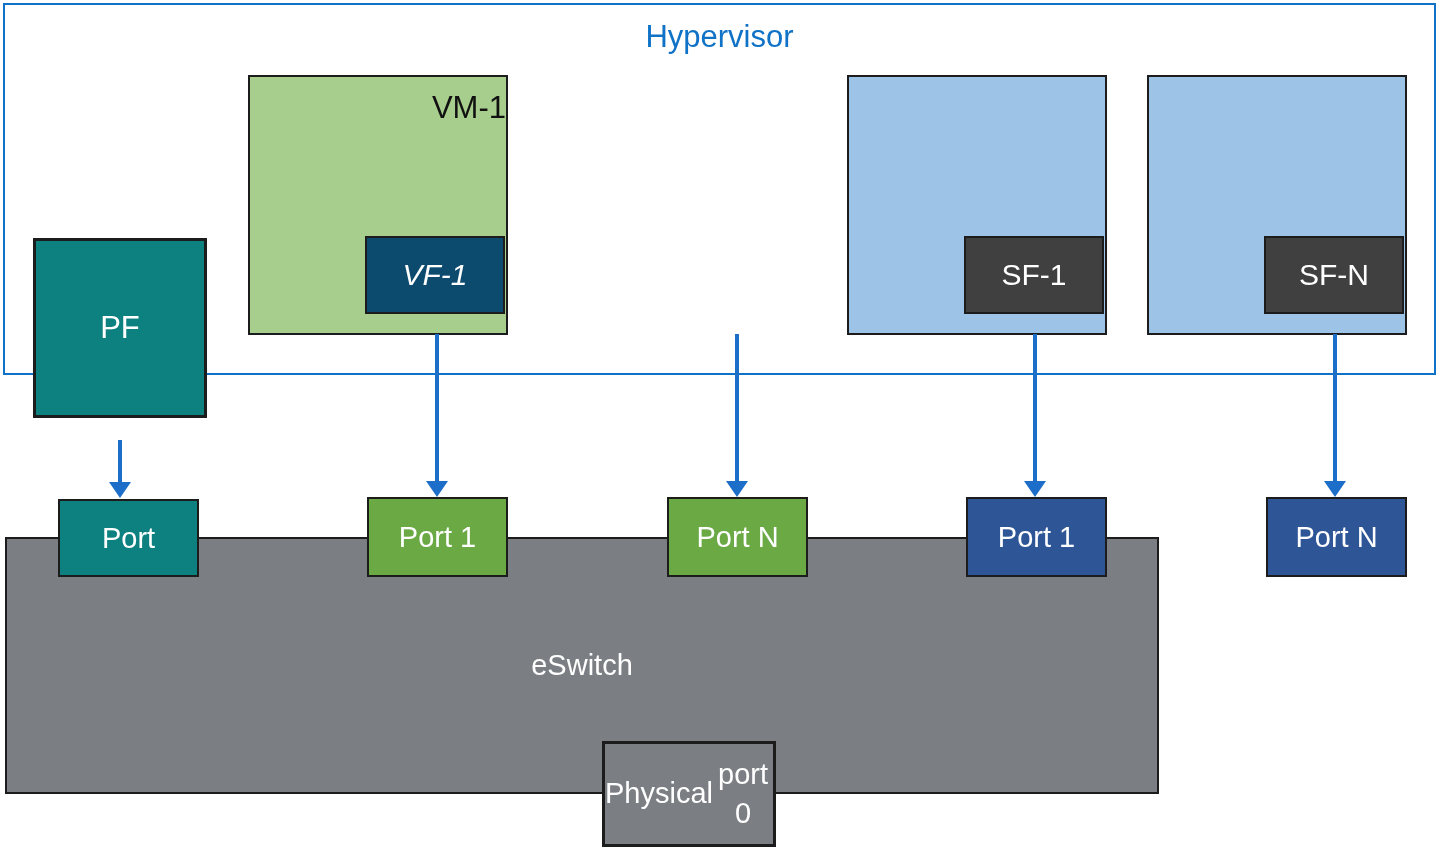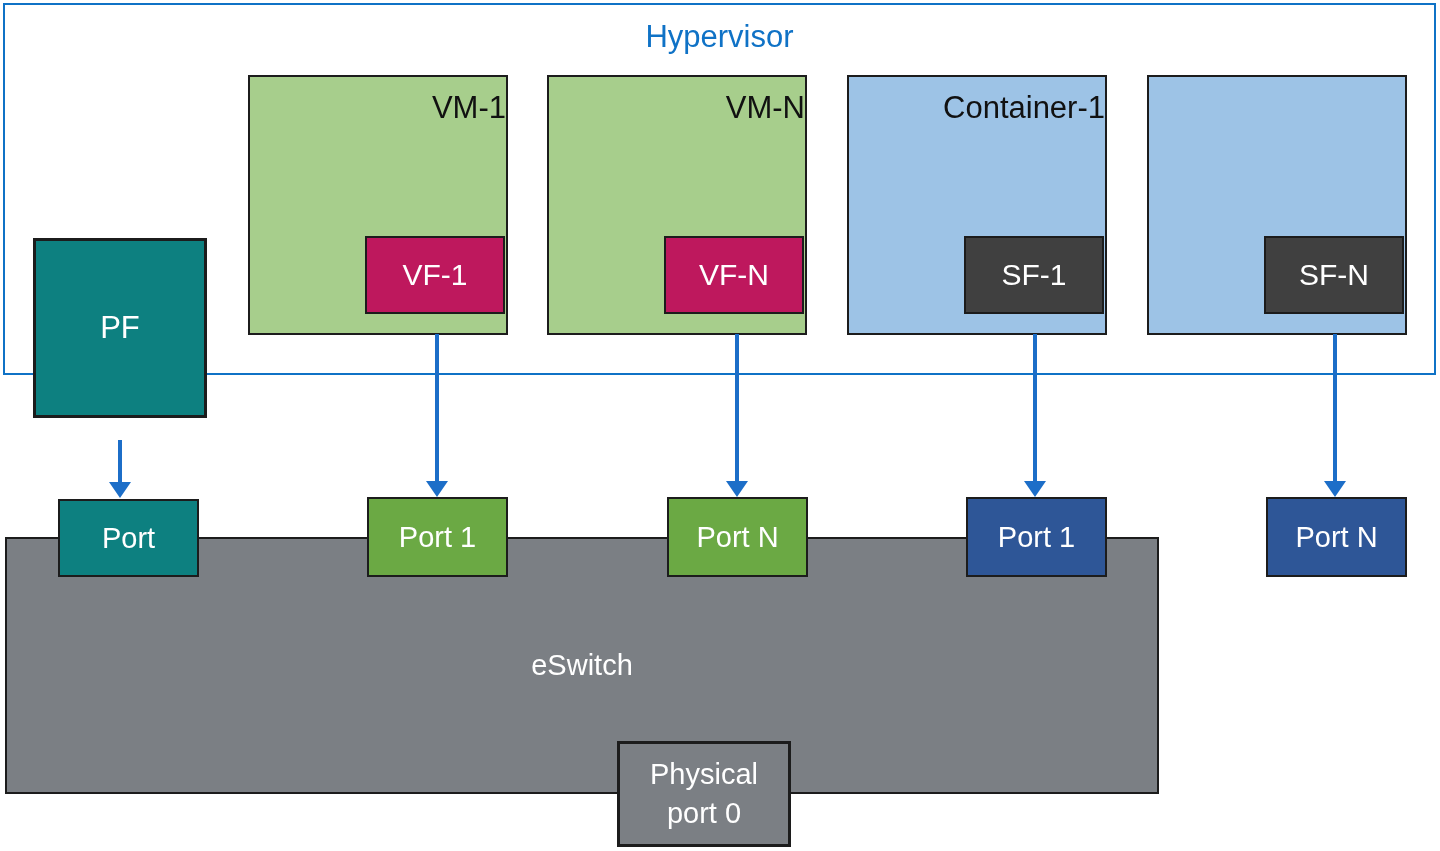--- a/index.html
+++ b/index.html
@@ -35,21 +35,21 @@
   .guest-label {
     position: absolute; left: 0; top: 13px; width: 100%;
     text-align: right; color: #111111; font-size: 31px;
   }
   .fnbox {
     position: absolute; right: 1px; bottom: 19px; width: 140px; height: 78px;
     border: 2.5px solid #1c1c1c;
     display: flex; align-items: center; justify-content: center;
     color: #ffffff; font-size: 30px;
   }
-  .fnbox.vf { background: #be185d; }
+  .fnbox.vf { background: #0c4a6e; font-style: italic; }
   .fnbox.sf { background: #404040; }
 
   
   .pf {
     position: absolute; left: 33px; top: 238px; width: 174px; height: 180px;
     background: #0d8080; border: 3px solid #1c1c1c; z-index: 3;
     display: flex; align-items: center; justify-content: center;
     color: #ffffff; font-size: 31px;
   }
 
@@ -72,23 +72,23 @@
   .port.green { background: #6ba944; }
   .port.blue  { background: #2e5697; }
   .port-0 { left: 58px;  top: 499px; height: 78px; }
   .port-1 { left: 367px; }
   .port-2 { left: 667px; }
   .port-3 { left: 966px; }
   .port-4 { left: 1266px; }
 
   
   .physical-port {
-    position: absolute; left: 617px; top: 741px; width: 174px; height: 106px;
+    position: absolute; left: 602px; top: 741px; width: 174px; height: 106px;
     background: #7b7f84; border: 3px solid #1c1c1c; z-index: 4;
-    display: flex; flex-direction: column; align-items: center; justify-content: center;
+    display: flex; flex-direction: row; align-items: center; justify-content: center;
     color: #ffffff; font-size: 29px; line-height: 1.35; text-align: center;
   }
 
   
   .conn-shaft {
     position: absolute; width: 4px; background: #1c6ec8; z-index: 2;
   }
   .conn-head {
     position: absolute; width: 0; height: 0; z-index: 2;
     border-left: 11px solid transparent;
@@ -118,27 +118,22 @@
 
   <div class="hypervisor">
     <div class="hypervisor-label">Hypervisor</div>
   </div>
 
   <div class="guest vm guest-0">
     <div class="guest-label">VM-1</div>
     <div class="fnbox vf">VF-1</div>
   </div>
 
-  <div class="guest vm guest-1">
-    <div class="guest-label">VM-N</div>
-    <div class="fnbox vf">VF-N</div>
-  </div>
 
   <div class="guest container guest-2">
-    <div class="guest-label">Container-1</div>
     <div class="fnbox sf">SF-1</div>
   </div>
 
   <div class="guest container guest-3">
     <div class="fnbox sf">SF-N</div>
   </div>
 
   <div class="pf">PF</div>
 
   <div class="conn conn-pf">

